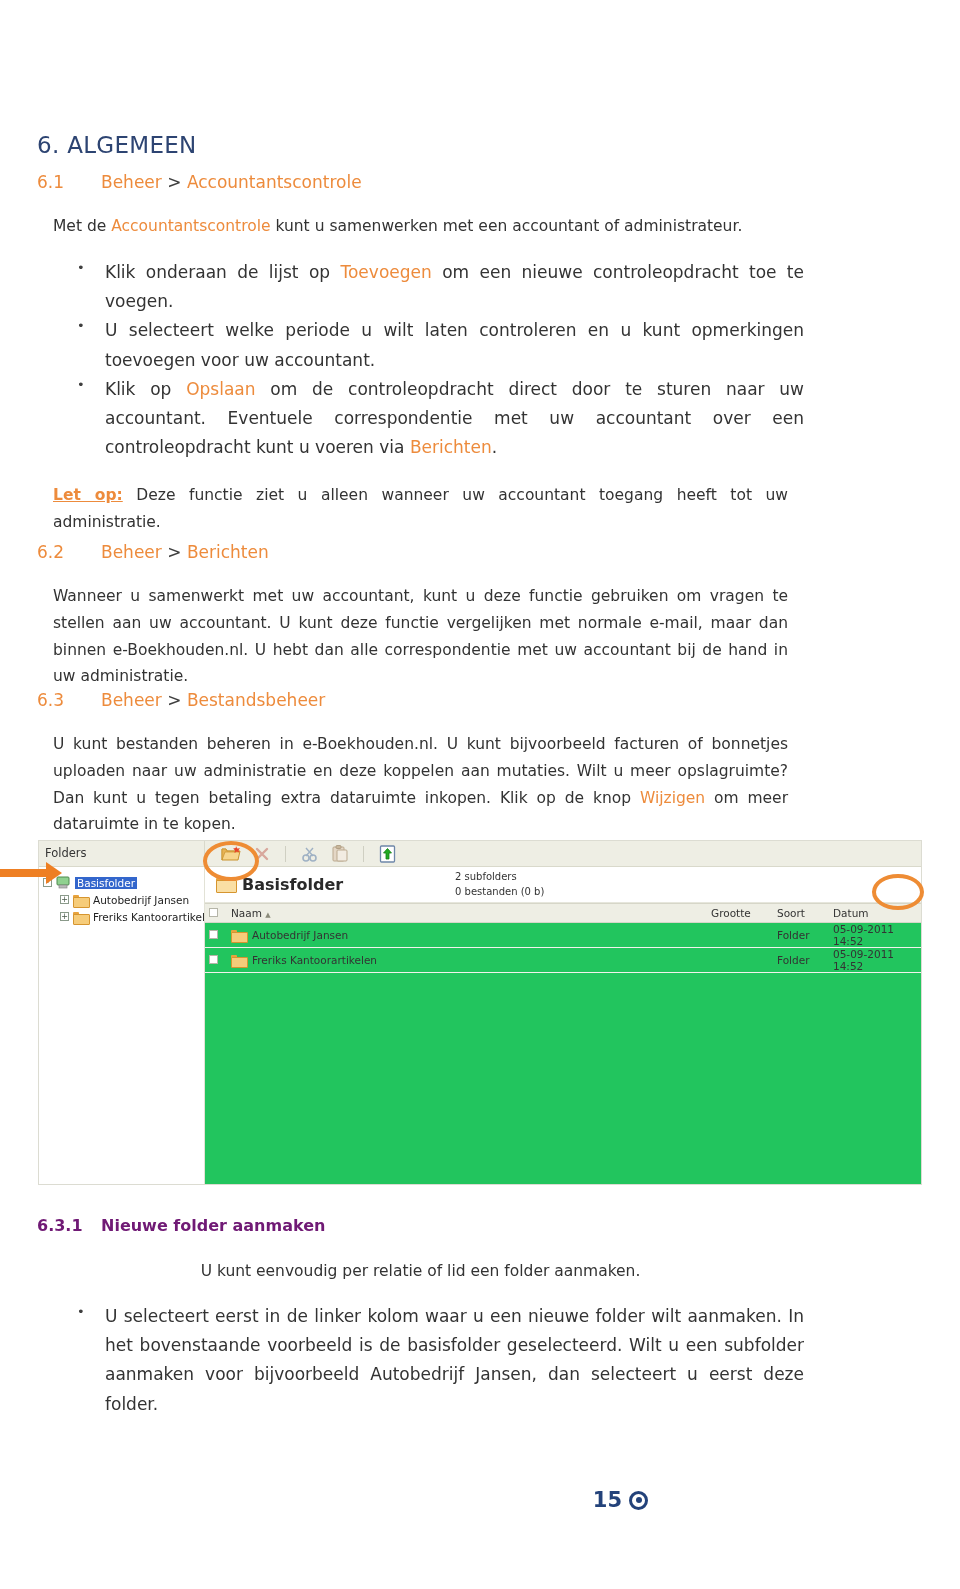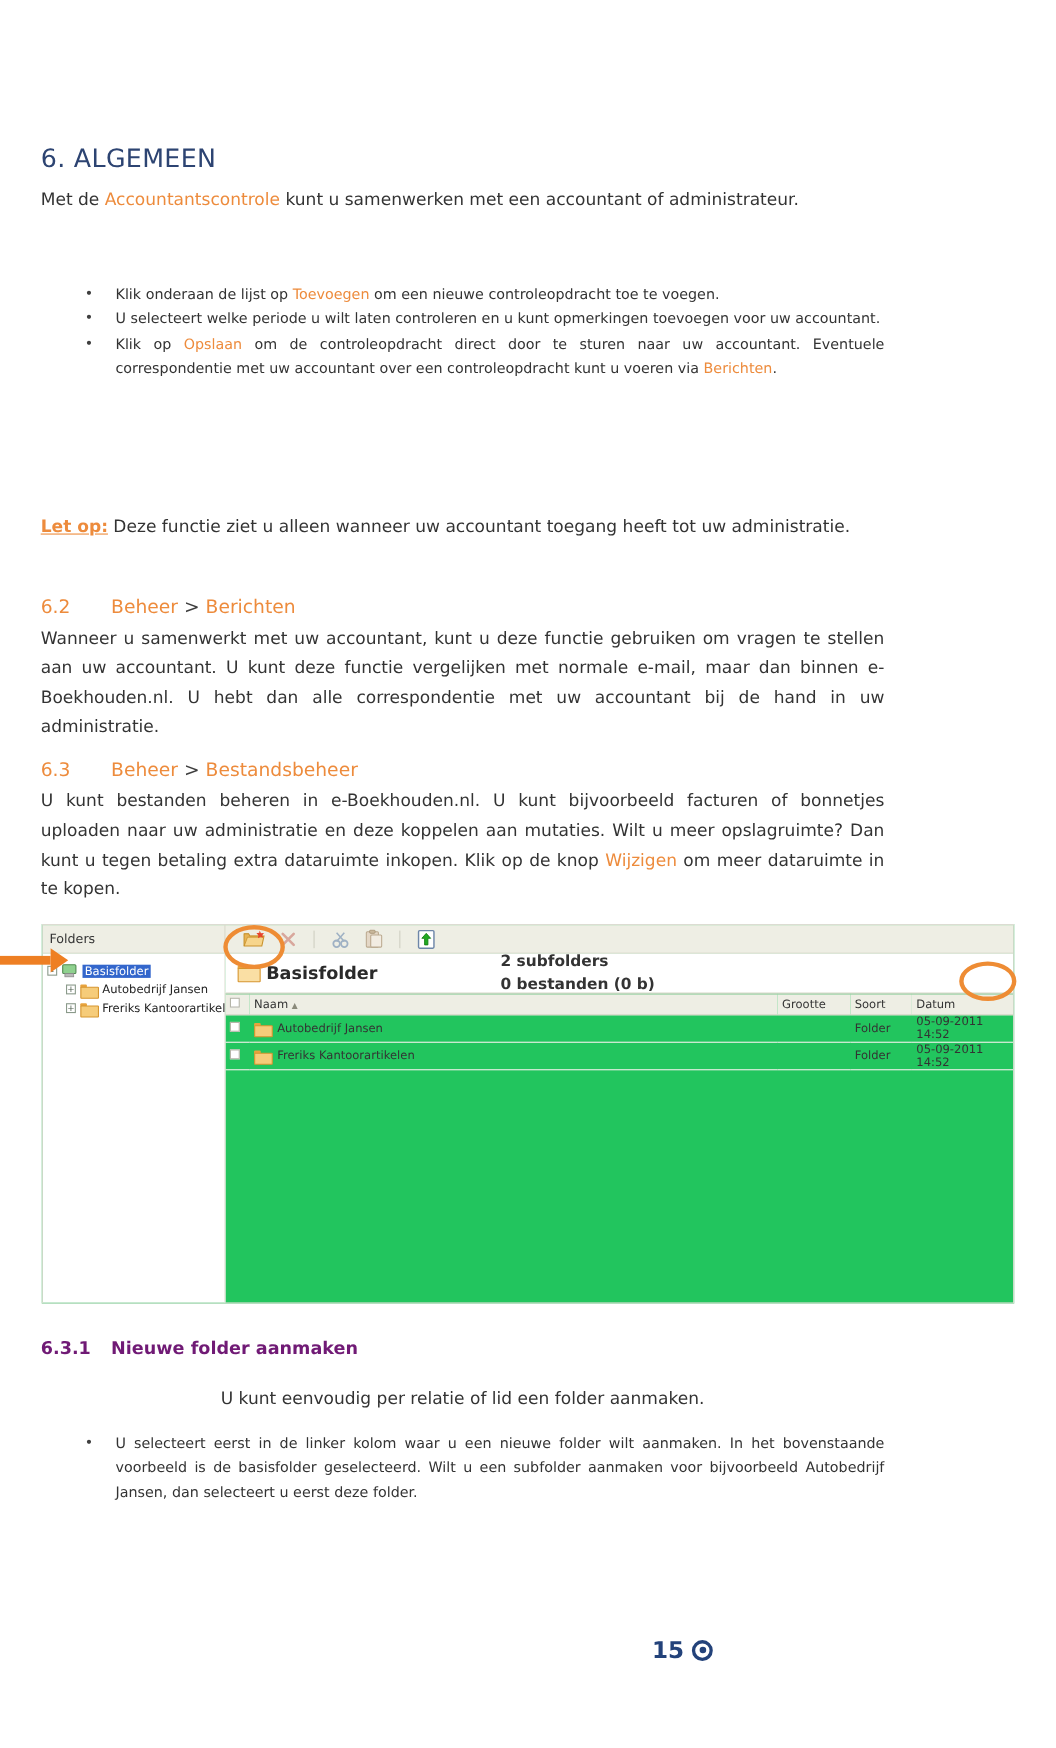--- a/index.html
+++ b/index.html
@@ -45,31 +45,31 @@
   .h3 .num { display: inline-block; width: 64px; }
 
   
   .body-col {
     position: absolute;
     left: 37px;
     width: 767px;
     font-size: 15.5px;
     line-height: 1.72;
   }
-  p.just { text-align: justify; margin: 0; }
+  p.just { text-align: justify; margin: 16px; }
   p.left { text-align: center; margin: 0; }
   .or { color: #ed8b3c; }
   .letop { color: #ed8b3c; font-weight: bold; text-decoration: underline; }
 
   ul.bullets { margin: 0; padding: 0; list-style: none; }
   ul.bullets li {
     position: relative;
     padding-left: 68px;
     text-align: justify;
-    font-size: 13px;
+    font-size: 17px;
     line-height: 1.72;
   }
   ul.bullets li::before {
     content: "\2022";
     position: absolute;
     left: 40px;
     top: -1px;
     font-size: 13px;
     color: #3f3f3f;
   }
@@ -151,21 +151,21 @@
     height: 36px;
     align-items: center;
     background: #ffffff;
   }
   .rp-title {
     width: 250px;
     display: flex; align-items: center; gap: 7px;
     padding-left: 11px;
     font-size: 16px; font-weight: bold; color: #2a2a2a;
   }
-  .rp-counts { width: 250px; font-size: 14px; color: #333; line-height: 1.45; font-weight: bold; }
+  .rp-counts { width: 250px; font-size: 10px; color: #333; line-height: 1.45; }
   .rp-usage { flex: 1; padding-right: 16px; position: relative; }
   .usage-top {
     display: flex; justify-content: space-between; align-items: center;
     font-size: 10.5px; color: #333;
   }
   .usage-link { text-decoration: underline; color: #333; }
   .usage-bar {
     margin-top: 2px;
     height: 9px;
     background: #c4c4c4;
@@ -267,20 +267,23 @@
 </head>
 <body>
 
 <div class="page">
 
   <div class="h1">
     <span>6. ALGEMEEN</span>
   </div>
 
   <div class="body-col" style="top:168px;">
+    <div class="h2">
+      <span class="num">6.1</span><span>Beheer</span><span class="sep">&nbsp;</span><span class="sep">&gt;</span><span class="sep">&nbsp;</span><span>Accountantscontrole</span>
+    </div>
     <p class="just"><span>Met de </span><span class="or">Accountantscontrole</span><span> kunt u samenwerken met een accountant of administrateur.</span></p>
   </div>
 
   <ul class="bullets body-col" style="top:258px;">
     <li><span>Klik onderaan de lijst op </span><span class="or">Toevoegen</span><span> om een nieuwe controleopdracht toe te voegen.</span></li>
     <li><span>U selecteert welke periode u wilt laten controleren en u kunt opmerkingen toevoegen voor uw accountant.</span></li>
     <li><span>Klik op </span><span class="or">Opslaan</span><span> om de controleopdracht direct door te sturen naar uw accountant. Eventuele correspondentie met uw accountant over een controleopdracht kunt u voeren via </span><span class="or">Berichten</span><span>.</span></li>
   </ul>
 
   <div class="body-col" style="top:466px;">

